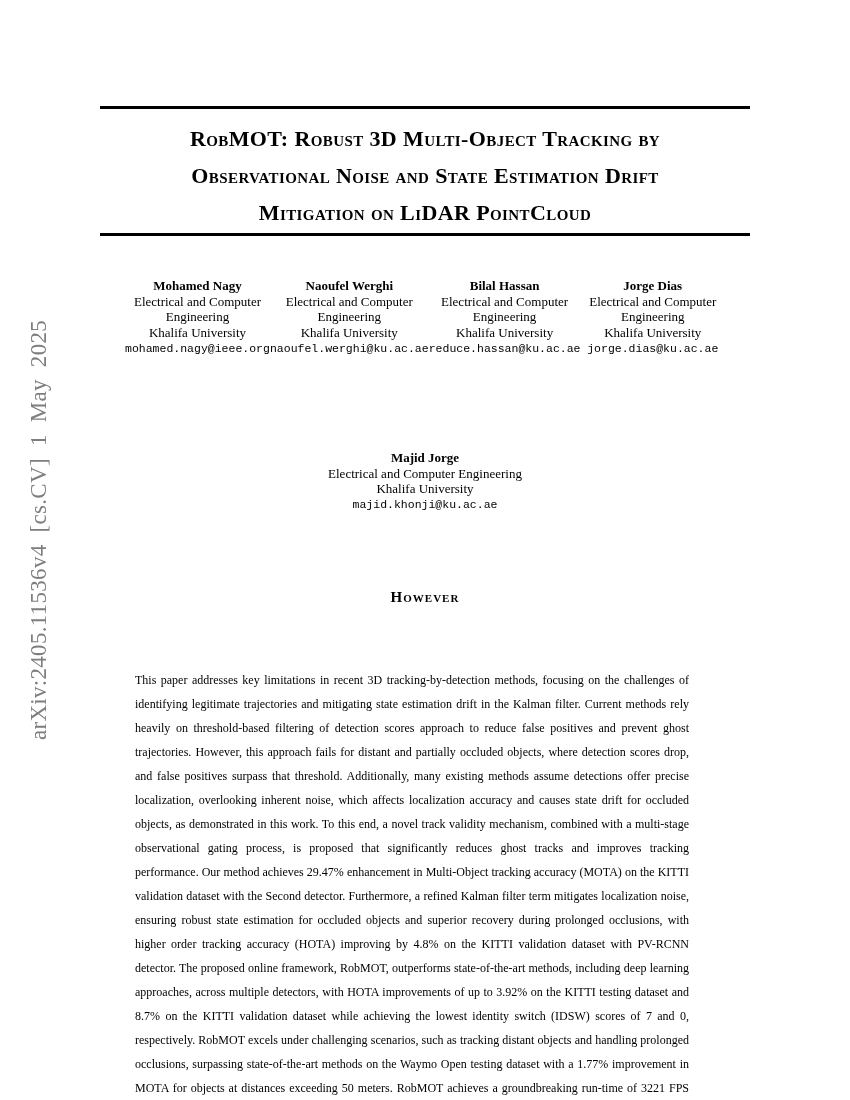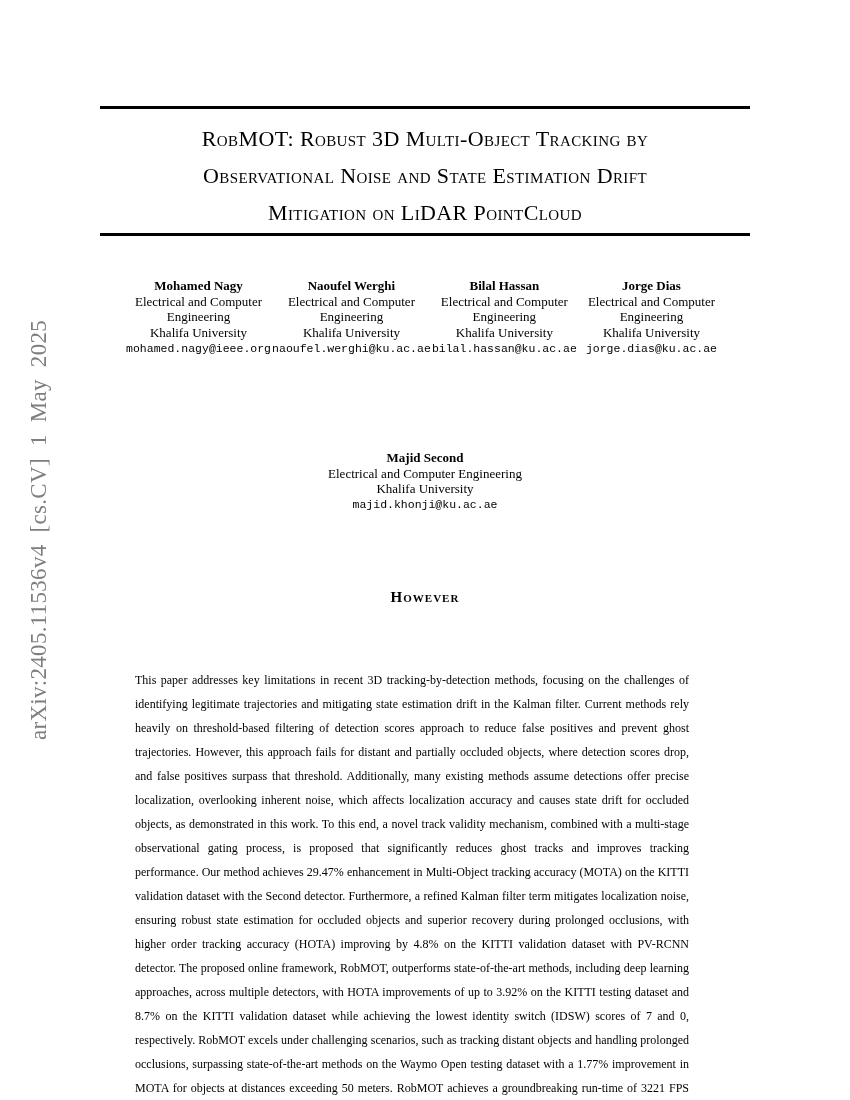--- a/index.html
+++ b/index.html
@@ -45,21 +45,21 @@
   .title {
     position: absolute;
     top: 120px;
     left: 0;
     width: 100%;
     text-align: center;
     font-variant: small-caps;
     font-size: 22px;
     line-height: 37px;
     letter-spacing: 0.4px;
-    font-weight: normal;
+    font-weight: bold;
   }
 
   
   .authors-grid {
     position: absolute;
     top: 278px;
     left: 125px;
     width: 600px;
     display: grid;
     grid-template-columns: 1fr 1fr 1fr 1fr;
@@ -147,33 +147,33 @@
     <div class="author-block">
       <div class="author-name">Naoufel Werghi</div>
       <div class="author-dept">Electrical and Computer Engineering</div>
       <div class="author-univ">Khalifa University</div>
       <div class="author-email">naoufel.werghi@ku.ac.ae</div>
     </div>
     <div class="author-block">
       <div class="author-name">Bilal Hassan</div>
       <div class="author-dept">Electrical and Computer Engineering</div>
       <div class="author-univ">Khalifa University</div>
-      <div class="author-email">bilal.hassan@ku.ac.ae</div>
+      <div class="author-email">reduce.hassan@ku.ac.ae</div>
     </div>
     <div class="author-block">
       <div class="author-name">Jorge Dias</div>
       <div class="author-dept">Electrical and Computer Engineering</div>
       <div class="author-univ">Khalifa University</div>
       <div class="author-email">jorge.dias@ku.ac.ae</div>
     </div>
   </div>
 
   <div class="author-center">
     <div class="author-block">
-      <div class="author-name">Majid Second</div>
+      <div class="author-name">Majid Jorge</div>
       <div class="author-dept">Electrical and Computer Engineering</div>
       <div class="author-univ">Khalifa University</div>
       <div class="author-email">majid.khonji@ku.ac.ae</div>
     </div>
   </div>
 
 
   <div class="abstract-heading">However</div>
 
   <div class="abstract-text">This paper addresses key limitations in recent 3D tracking-by-detection methods, focusing on the challenges of identifying legitimate trajectories and mitigating state estimation drift in the Kalman filter. Current methods rely heavily on threshold-based filtering of detection scores approach to reduce false positives and prevent ghost trajectories. However, this approach fails for distant and partially occluded objects, where detection scores drop, and false positives surpass that threshold. Additionally, many existing methods assume detections offer precise localization, overlooking inherent noise, which affects localization accuracy and causes state drift for occluded objects, as demonstrated in this work. To this end, a novel track validity mechanism, combined with a multi-stage observational gating process, is proposed that significantly reduces ghost tracks and improves tracking performance. Our method achieves 29.47% enhancement in Multi-Object tracking accuracy (MOTA) on the KITTI validation dataset with the Second detector. Furthermore, a refined Kalman filter term mitigates localization noise, ensuring robust state estimation for occluded objects and superior recovery during prolonged occlusions, with higher order tracking accuracy (HOTA) improving by 4.8% on the KITTI validation dataset with PV-RCNN detector. The proposed online framework, RobMOT, outperforms state-of-the-art methods, including deep learning approaches, across multiple detectors, with HOTA improvements of up to 3.92% on the KITTI testing dataset and 8.7% on the KITTI validation dataset while achieving the lowest identity switch (IDSW) scores of 7 and 0, respectively. RobMOT excels under challenging scenarios, such as tracking distant objects and handling prolonged occlusions, surpassing state-of-the-art methods on the Waymo Open testing dataset with a 1.77% improvement in MOTA for objects at distances exceeding 50 meters. RobMOT achieves a groundbreaking run-time of 3221 FPS using a single CPU, establishing itself as a highly efficient and scalable solution for real-time multi-object tracking.</div>

